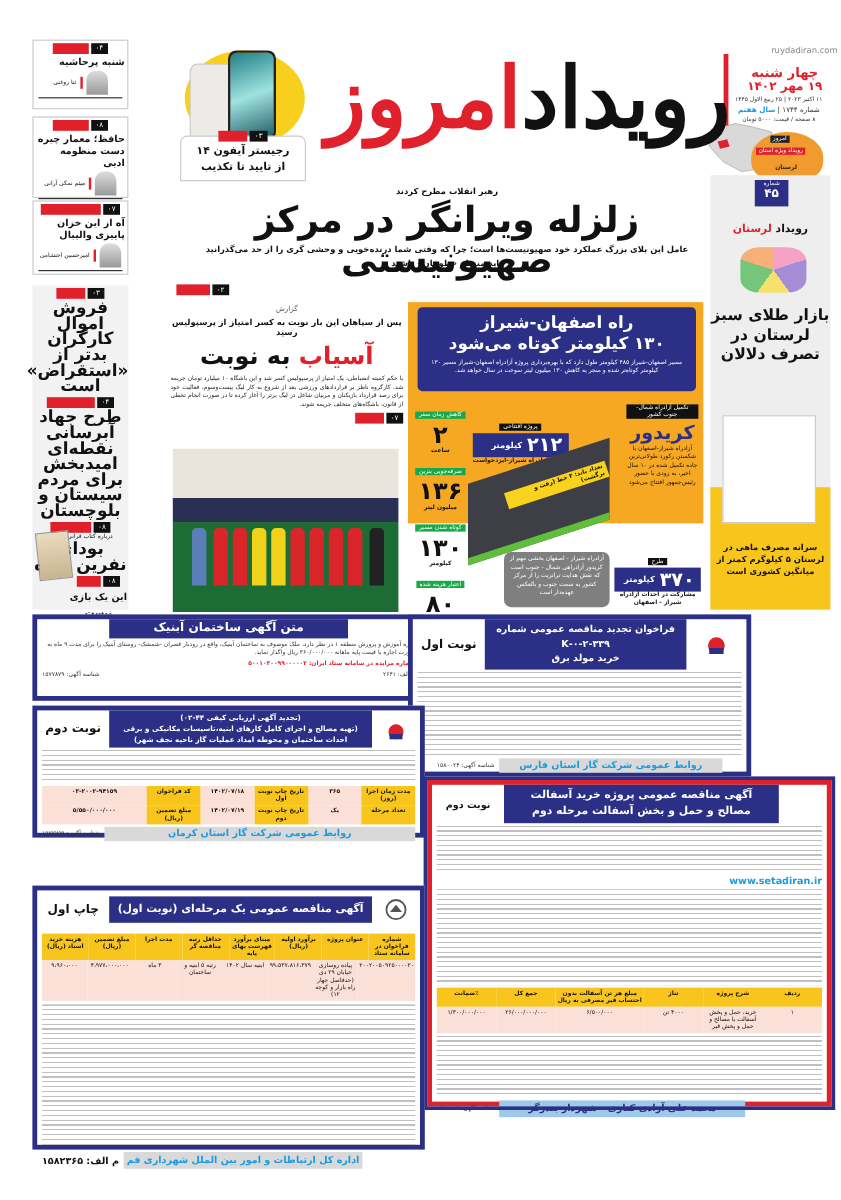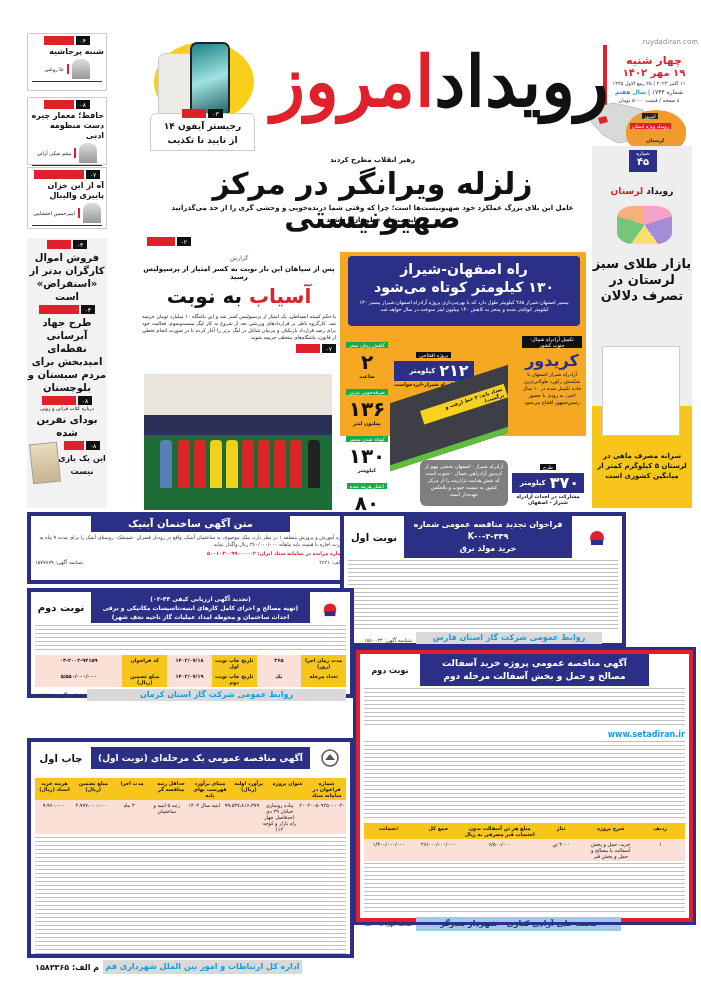--- a/index.html
+++ b/index.html
@@ -42,21 +42,21 @@
 
   
   .lbox { position: absolute; left: 27px; width: 80px; border: 1px solid #ccc; background:#fff; text-align:right; }
   .lbox .hl { font-size: 8px; font-weight: bold; line-height: 10px; padding: 2px 2px; }
   .lbox .au { display:flex; align-items:center; justify-content:center; gap: 3px; font-size: 5px; padding-bottom: 2px; }
   .lbox .face { width: 18px; height: 20px; background: linear-gradient(#ddd,#999); border-radius: 40% 40% 0 0; }
   .lbox .bar { width: 2px; height: 10px; background:#e0202a; }
   .lbox .ul { height: 1px; background:#333; margin: 0 4px 2px 4px; }
 
   #leftcol2 { left: 27px; top: 238px; width: 80px; height: 270px; background: #f2f2f2; text-align:center; }
-  #leftcol2 .hl { font-size: 10px; font-weight: bold; line-height: 13px; margin: 2px 0; }
+  #leftcol2 .hl { font-size: 14px; font-weight: bold; line-height: 13px; margin: 2px 0; }
   #leftcol2 .sub { font-size: 5px; }
   #bookcover { position:absolute; left: 4px; top: 205px; width: 28px; height: 40px; background: linear-gradient(#e9dcc0,#c8b48f); transform: rotate(-6deg); border:1px solid #999; }
 
   
   #sup { left: 150px; top: 156px; width: 445px; text-align:center; font-size: 7px; font-weight:bold; }
   #headline { left: 150px; top: 167px; width: 445px; text-align:center; font-size: 30px; font-weight: 900; line-height: 34px; letter-spacing: -1px; }
   #deck { left: 150px; top: 202px; width: 445px; text-align:center; font-size: 7px; font-weight:bold; line-height: 12px; }
   #deck-tag { left: 147px; top: 237px; }
 
   
@@ -321,21 +321,21 @@
           <circle cx="10" cy="12" r="7" fill="#e0202a"></circle>
           <rect x="4" y="14" width="12" height="5" fill="#2b2f86"></rect>
         </svg></div>
     <div class="adtitle" style="flex:1;font-size:8px;line-height:12px;padding:3px">
         <div>فراخوان تجدید مناقصه عمومی شماره ۳۳۹-۲-۰-K</div>
         <div>خرید مولد برق</div>
       </div>
     <div class="noubat" style="width:60px;text-align:center">نوبت اول</div>
   </div>
   <div class="fine" style="height:70px;margin:2px 4px"></div>
-  <div style="display:flex;align-items:flex-end;gap:4px;padding:0 20px">
+  <div style="display:flex;align-items:center;gap:4px;padding:0 20px">
     <div class="adfoot" style="flex:1;font-size:8px;line-height:12px">روابط عمومی شرکت گاز استان فارس</div>
     <div class="small">شناسه آگهی: ۱۵۸۰۰۲۴</div>
   </div>
 </div>
 
 <div class="ad" style="left:27px;top:588px;width:327px;height:110px">
   <div style="display:flex;align-items:center">
     <div style="width:40px;height:30px"><svg viewBox="0 0 20 20" width="18" height="18" style="margin:6px 11px">
           <circle cx="10" cy="12" r="7" fill="#e0202a"></circle>
           <rect x="4" y="14" width="12" height="5" fill="#2b2f86"></rect>

